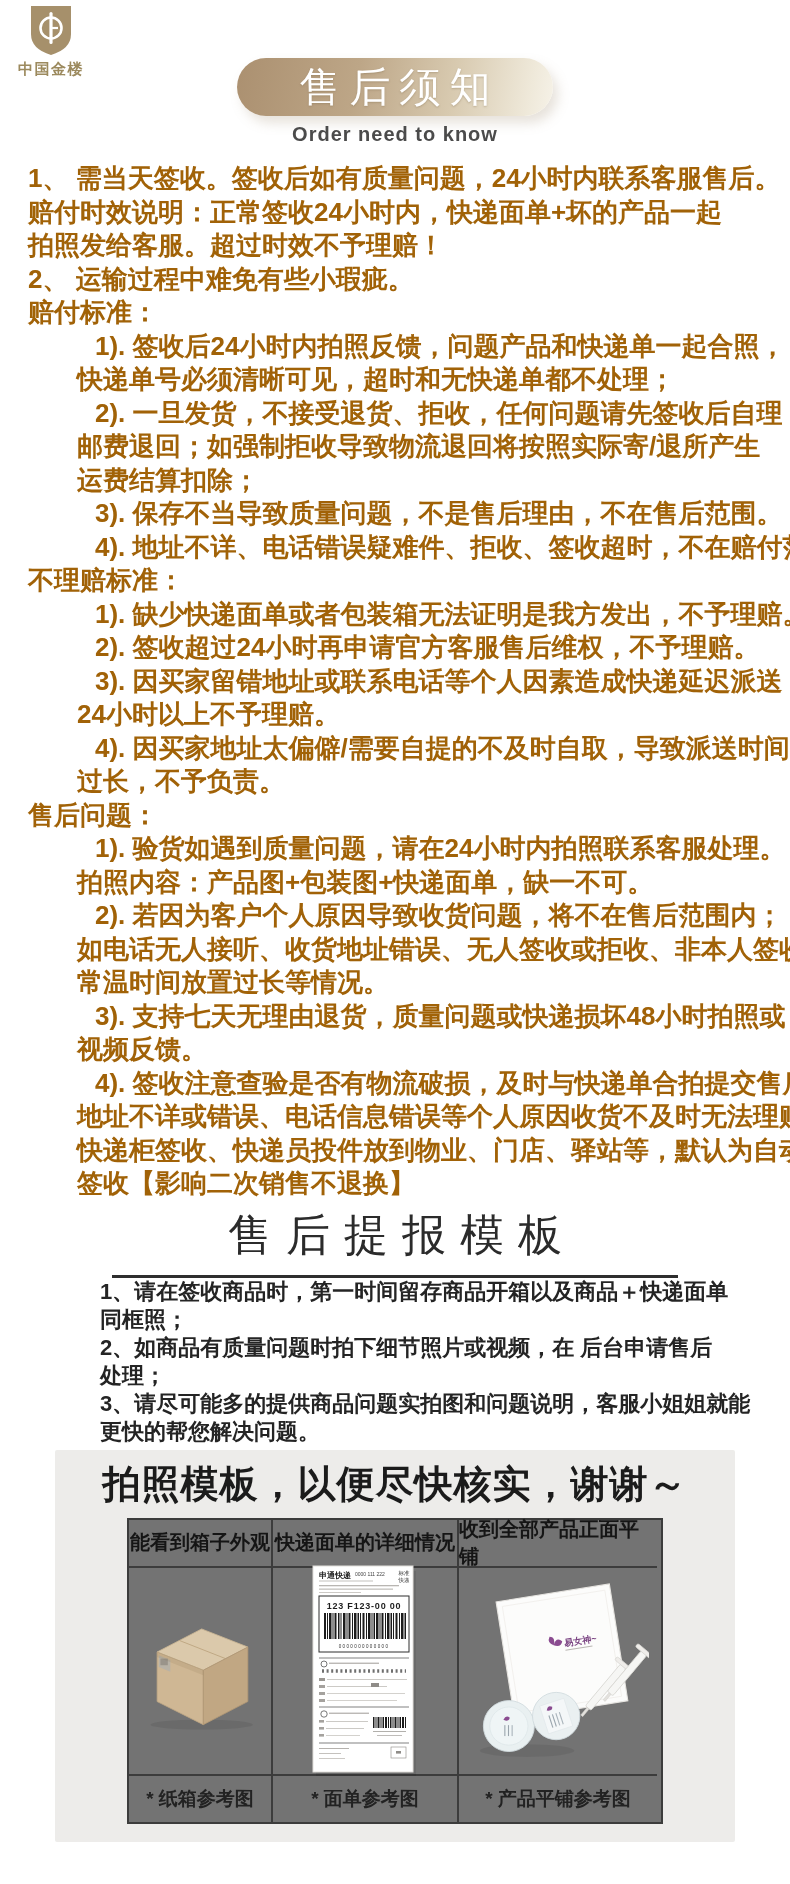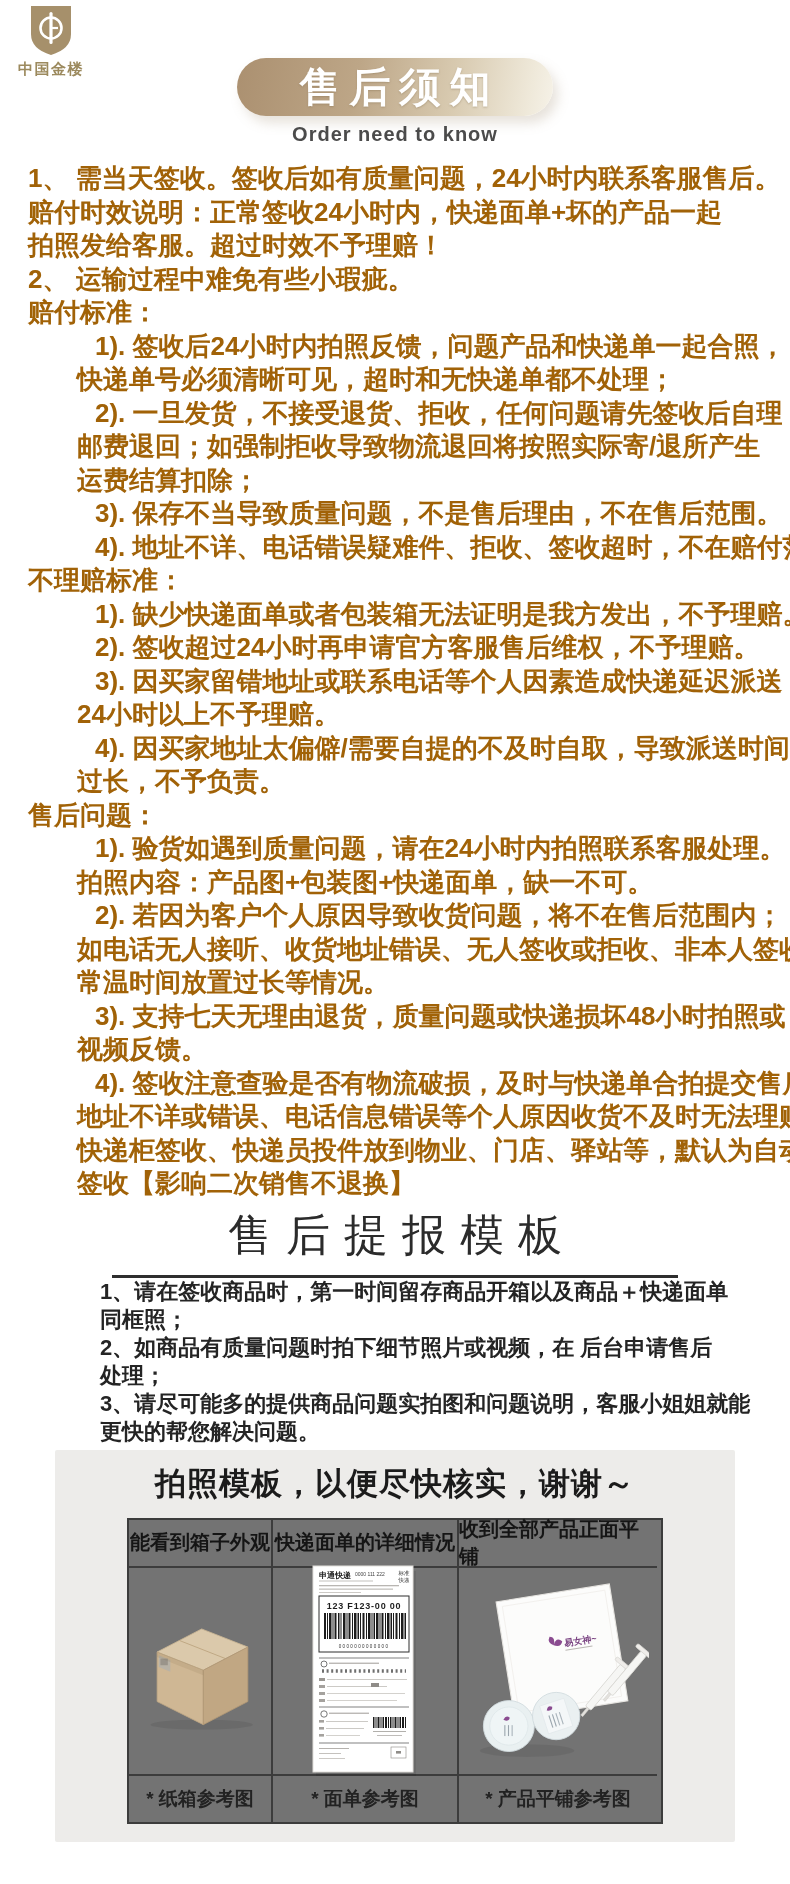--- a/index.html
+++ b/index.html
@@ -17,21 +17,21 @@
 
   
   .header{padding-top:58px;text-align:center;}
   .banner{
     width:316px;height:58px;margin:0 auto;border-radius:30px;
     background:linear-gradient(100deg,#ab9070 0%,#bda687 38%,#d8cab0 68%,#efe9da 92%,#f6f2e8 100%);
     box-shadow:5px 7px 12px rgba(160,140,110,0.25);
     display:flex;align-items:center;justify-content:center;
   }
   .banner span{
-    color:#ffffff;font-size:41px;font-weight:bold;letter-spacing:9px;text-indent:9px;
+    color:#ffffff;font-size:41px;font-weight:normal;letter-spacing:9px;text-indent:9px;
     text-shadow:0 1px 2px rgba(120,100,70,0.35);
   }
   .subtitle{margin-top:7px;font-size:20px;font-weight:600;color:#4b4b4b;letter-spacing:1px;}
 
   
   #notice-block{margin-top:16px;font-size:26px;font-weight:600;line-height:33.5px;color:#a16207;}
   .nline{white-space:nowrap;}
   .ind0{padding-left:28px;}
   .ind1{padding-left:95px;}
   .ind2{padding-left:77px;}
@@ -45,21 +45,21 @@
 
   
   #tips-block{font-size:22px;font-weight:600;line-height:28px;color:#242424;}
   .tline{padding-left:100px;white-space:nowrap;}
 
   
   .panel{
     width:680px;margin:4px auto 0;background:#edecea;border-radius:2px;
     padding:16px 0 18px 0;
   }
-  .panel-title{text-align:center;font-size:31px;font-weight:bold;color:#1b1b1b;letter-spacing:1px;line-height:36px;}
+  .panel-title{text-align:center;font-size:38px;font-weight:bold;color:#1b1b1b;letter-spacing:1px;line-height:36px;}
   .ptable{
     width:532px;margin:16px auto 0;border:2px solid #3c3c3c;
     display:grid;grid-template-columns:144px 186px 198px;
     background:#737373;
   }
   .cell{border-right:2px solid #3c3c3c;border-bottom:2px solid #3c3c3c;
     display:flex;align-items:center;justify-content:center;box-sizing:border-box;}
   .cell.lastcol{border-right:none;}
   .cell.caprow{border-bottom:none;}
   .hcell{height:48px;font-size:20px;font-weight:bold;color:#151515;}

